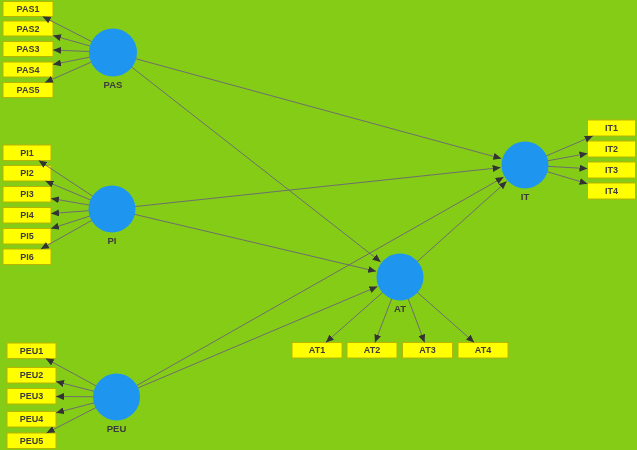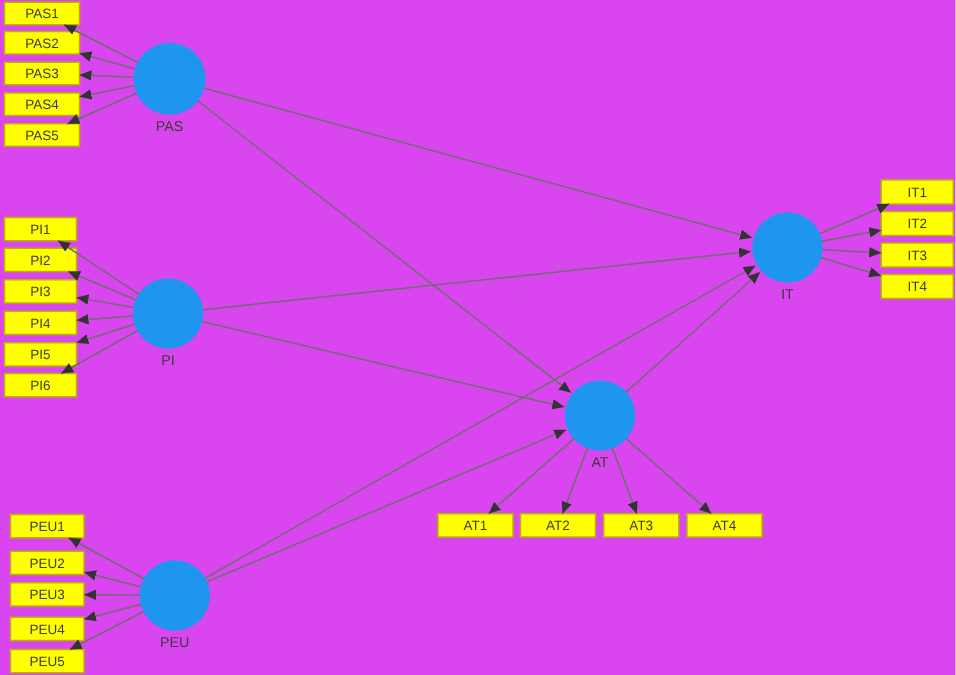--- a/index.html
+++ b/index.html
@@ -5,22 +5,23 @@
   html, body {
     margin: 0;
     padding: 0;
     background: #ffffff;
     font-family: "Liberation Sans", sans-serif;
   }
   #stage {
     position: relative;
     width: 637px;
     height: 450px;
-    background: #d946ef;
+    background: #84cc16;
     overflow: hidden;
+    font-weight: bold;
   }
   svg text {
     user-select: none;
   }
   .edge-line {
     fill: none;
   }
 </style>
 </head>
 <body>

